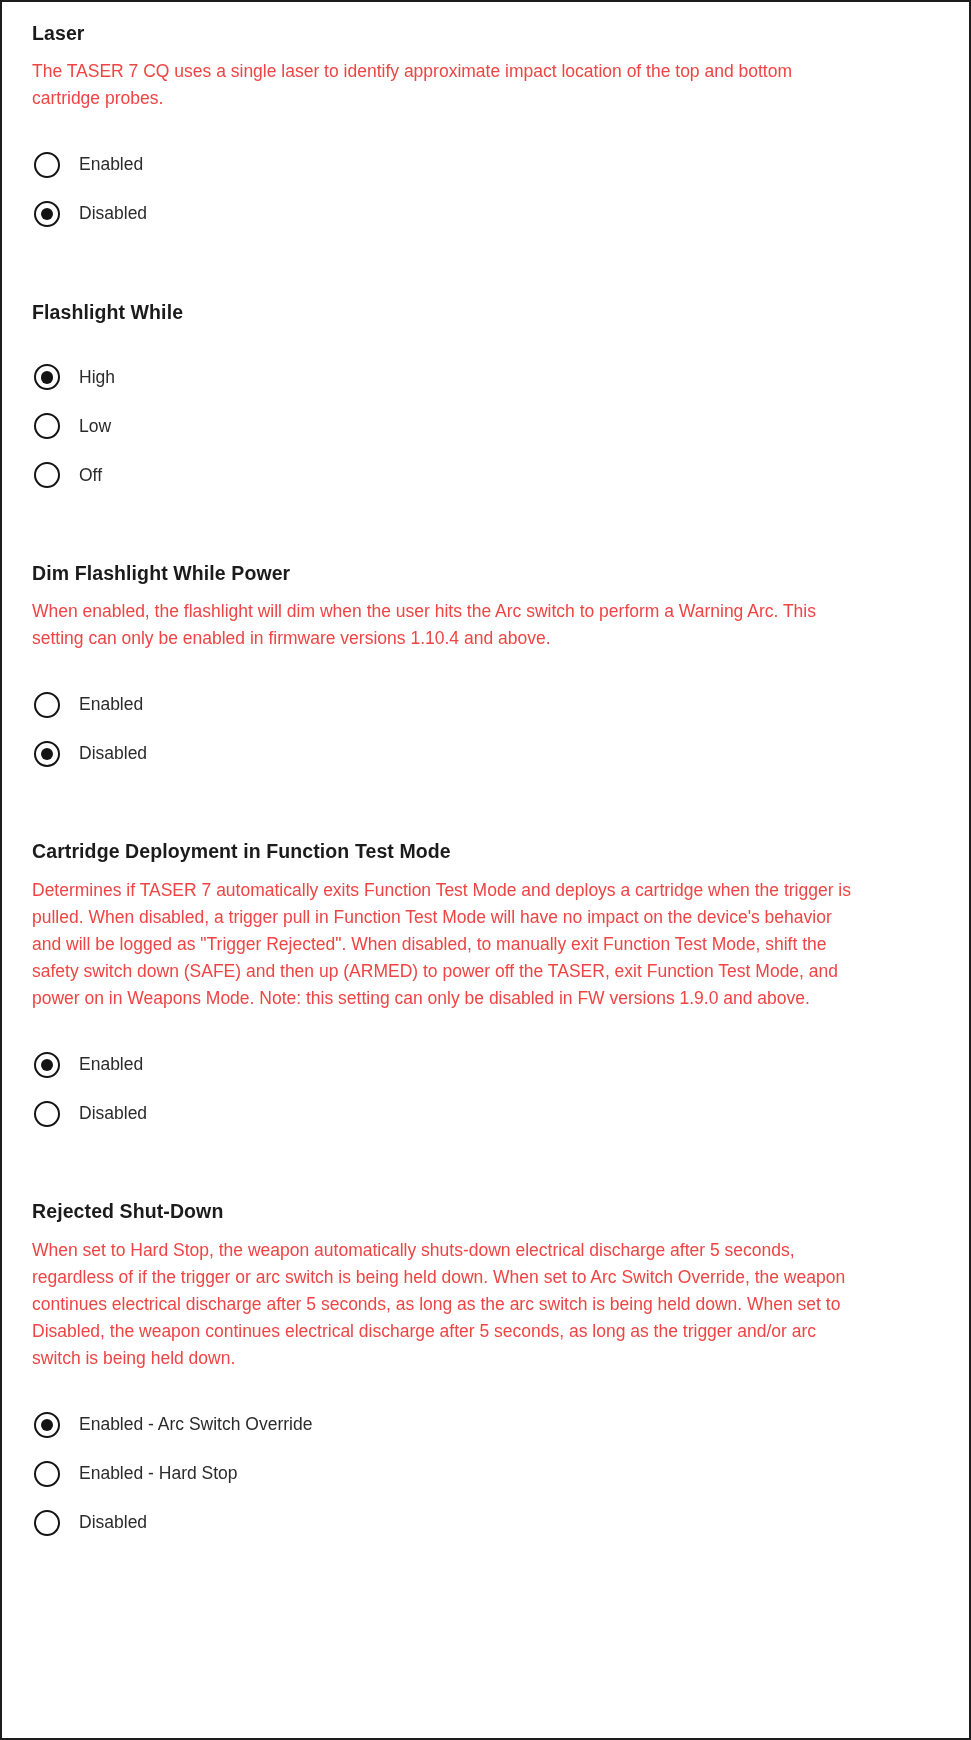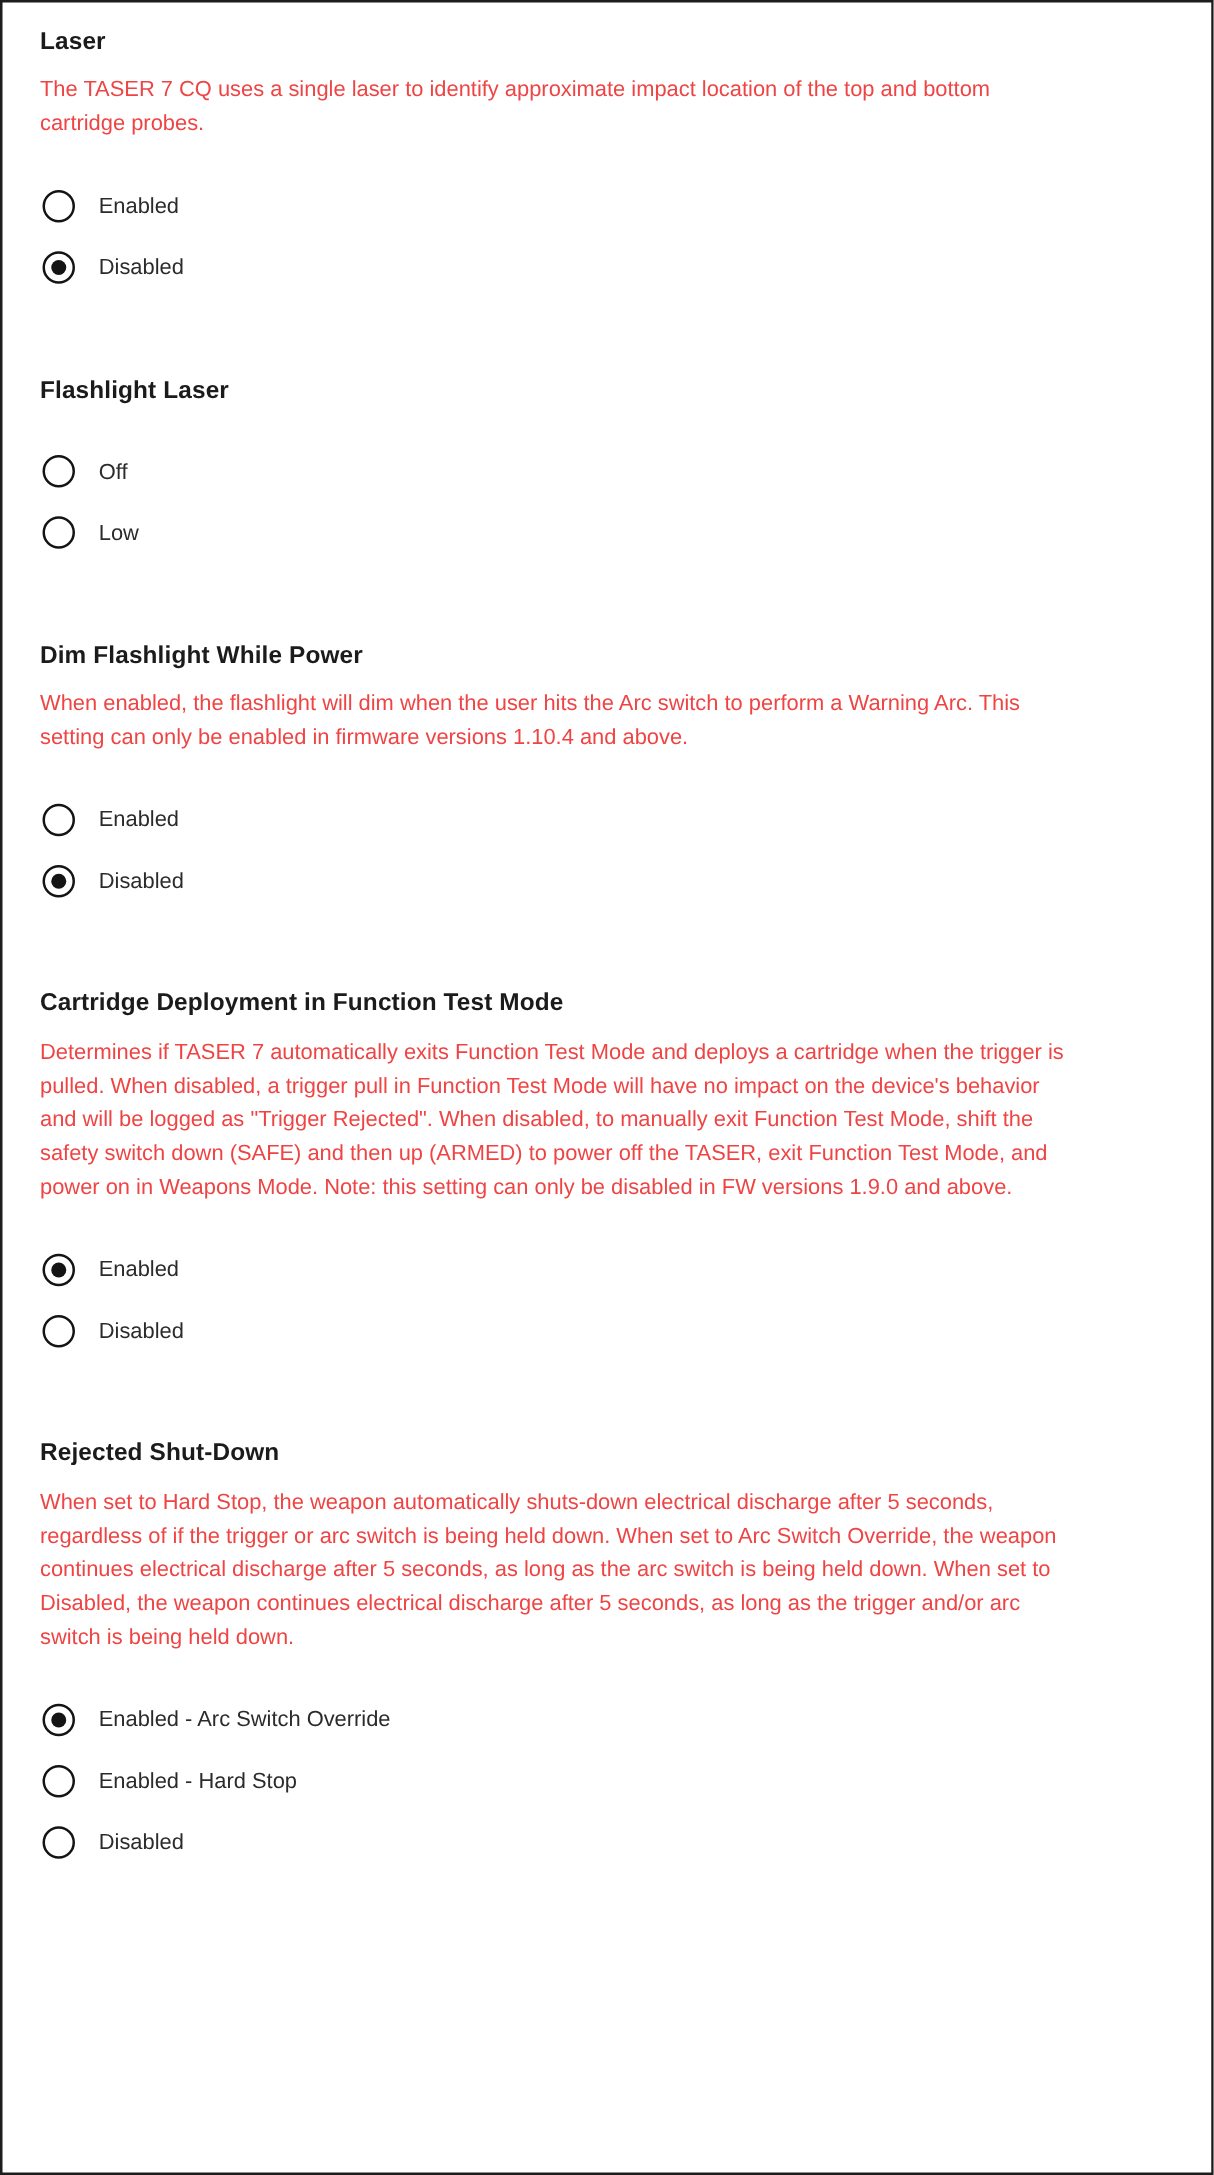--- a/index.html
+++ b/index.html
@@ -96,29 +96,33 @@
             <span class="radio"></span>
             <span class="option-label">Enabled</span>
           </div>
           <div class="option">
             <span class="radio checked"></span>
             <span class="option-label">Disabled</span>
           </div>
         </div>
       </div>
       <div class="section">
-        <div class="section-title">Flashlight Laser</div>
+        <div class="section-title">Flashlight While</div>
         <div class="options" role="radiogroup">
           <div class="option">
-            <span class="radio"></span>
-            <span class="option-label">Off</span>
+            <span class="radio checked"></span>
+            <span class="option-label">High</span>
           </div>
           <div class="option">
             <span class="radio"></span>
             <span class="option-label">Low</span>
+          </div>
+          <div class="option">
+            <span class="radio"></span>
+            <span class="option-label">Off</span>
           </div>
         </div>
       </div>
       <div class="section">
         <div class="section-title">Dim Flashlight While Power</div>
         <p class="section-desc">When enabled, the flashlight will dim when the user hits the Arc switch to perform a Warning Arc. This setting can only be enabled in firmware versions 1.10.4 and above.</p>
         <div class="options" role="radiogroup">
           <div class="option">
             <span class="radio"></span>
             <span class="option-label">Enabled</span>

